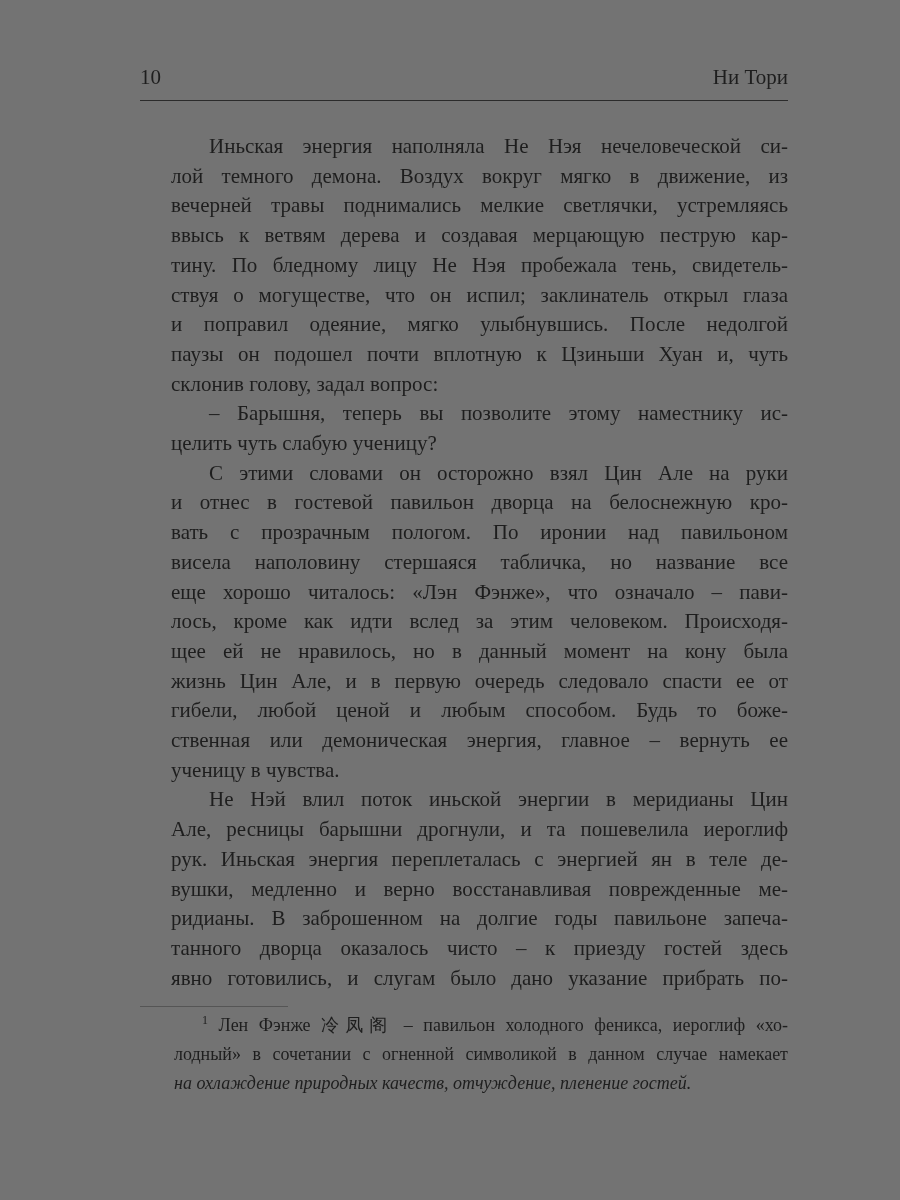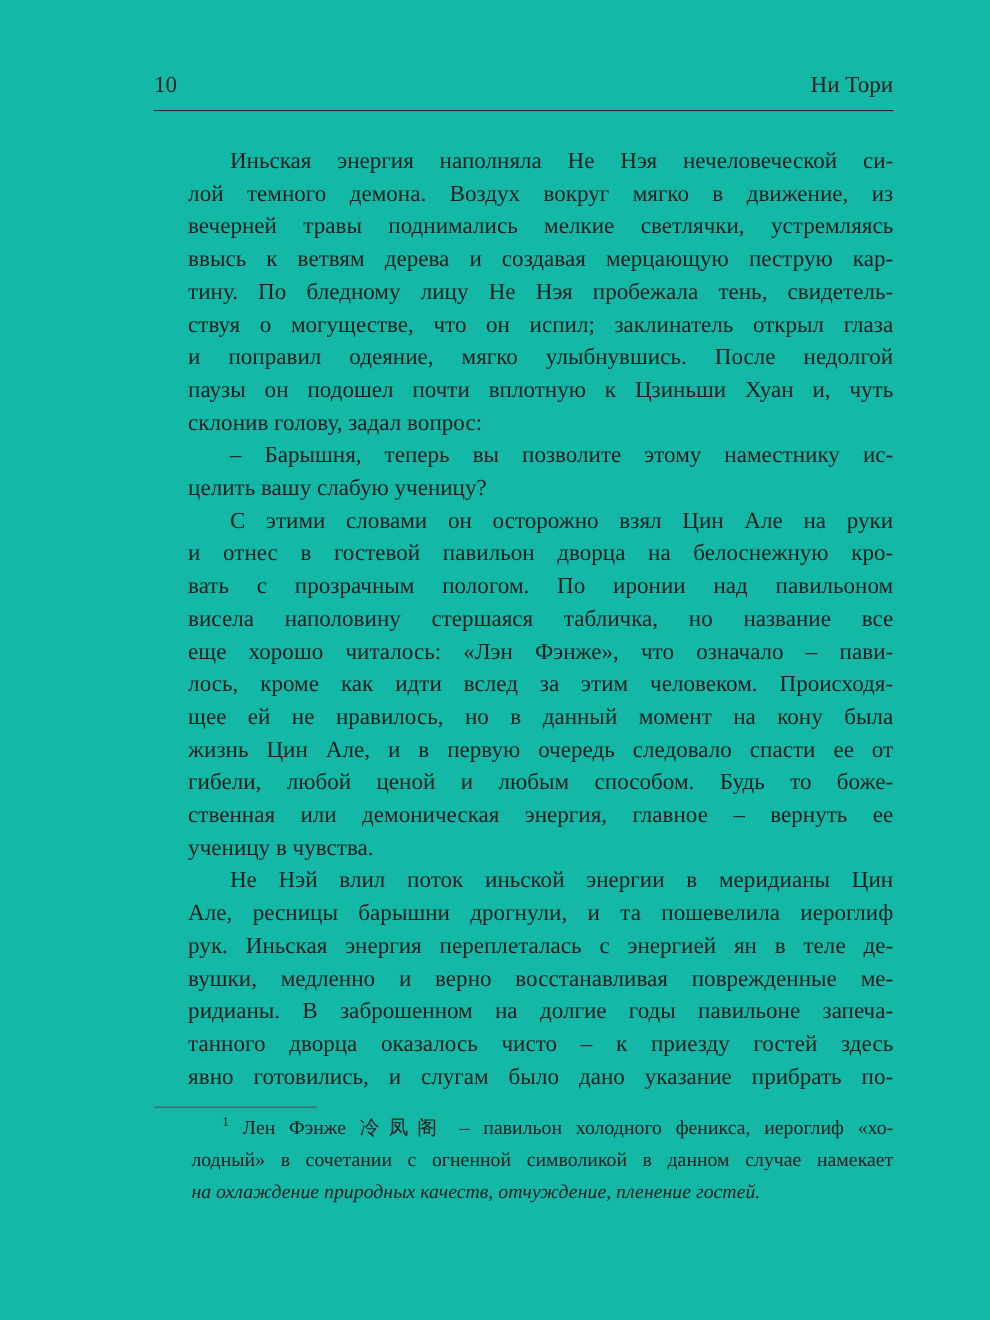--- a/index.html
+++ b/index.html
@@ -5,24 +5,24 @@
   html, body {
     margin: 0;
     padding: 0;
     background: #ffffff;
   }
   .page {
     position: relative;
     width: 900px;
     height: 1200px;
     box-sizing: border-box;
-    background: #14b8a6;
+    background: #737373;
     color: #1e1e1e;
     font-family: "Liberation Serif", "DejaVu Serif", serif;
-    padding: 66px 88px 0 140px;
+    padding: 66px 112px 0 140px;
     overflow: hidden;
   }
   .running-head {
     display: flex;
     justify-content: space-between;
     align-items: baseline;
     font-size: 21px;
     line-height: 22px;
   }
   .header-rule {
@@ -79,21 +79,21 @@
       <div class="body-line first">Иньская энергия наполняла Не Нэя нечеловеческой си-</div>
       <div class="body-line">лой темного демона. Воздух вокруг мягко в движение, из</div>
       <div class="body-line">вечерней травы поднимались мелкие светлячки, устремляясь</div>
       <div class="body-line">ввысь к ветвям дерева и создавая мерцающую пеструю кар-</div>
       <div class="body-line">тину. По бледному лицу Не Нэя пробежала тень, свидетель-</div>
       <div class="body-line">ствуя о могуществе, что он испил; заклинатель открыл глаза</div>
       <div class="body-line">и поправил одеяние, мягко улыбнувшись. После недолгой</div>
       <div class="body-line">паузы он подошел почти вплотную к Цзиньши Хуан и, чуть</div>
       <div class="body-line end">склонив голову, задал вопрос:</div>
       <div class="body-line first">– Барышня, теперь вы позволите этому наместнику ис-</div>
-      <div class="body-line end">целить вашу слабую ученицу?</div>
+      <div class="body-line end">целить чуть слабую ученицу?</div>
       <div class="body-line first">С этими словами он осторожно взял Цин Але на руки</div>
       <div class="body-line">и отнес в гостевой павильон дворца на белоснежную кро-</div>
       <div class="body-line">вать с прозрачным пологом. По иронии над павильоном</div>
       <div class="body-line">висела наполовину стершаяся табличка, но название все</div>
       <div class="body-line">еще хорошо читалось: «Лэн Фэнже», что означало – пави-</div>
       <div class="body-line">лось, кроме как идти вслед за этим человеком. Происходя-</div>
       <div class="body-line">щее ей не нравилось, но в данный момент на кону была</div>
       <div class="body-line">жизнь Цин Але, и в первую очередь следовало спасти ее от</div>
       <div class="body-line">гибели, любой ценой и любым способом. Будь то боже-</div>
       <div class="body-line">ственная или демоническая энергия, главное – вернуть ее</div>

